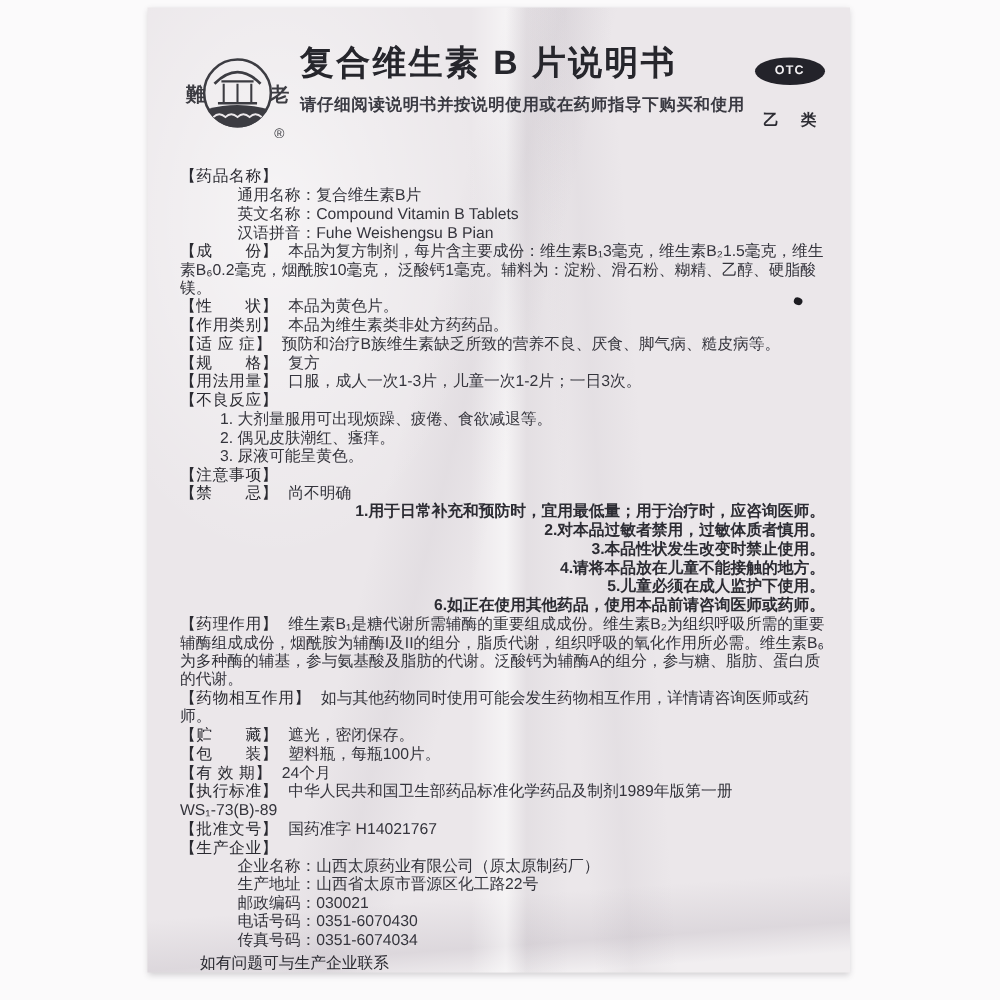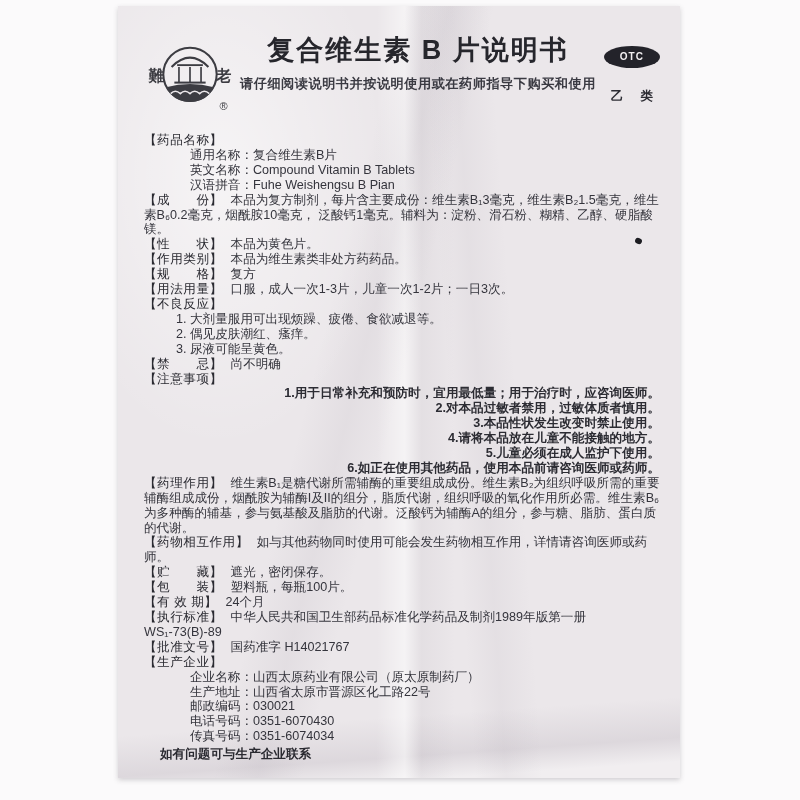--- a/index.html
+++ b/index.html
@@ -21,21 +21,21 @@
       radial-gradient(ellipse 260px 420px at 18% 22%, rgba(255,255,255,0.55), rgba(255,255,255,0) 65%),
       linear-gradient(104deg, rgba(255,255,255,0) 38%, rgba(116,104,122,0.07) 44%, rgba(255,255,255,0) 50%),
       linear-gradient(86deg, rgba(255,255,255,0) 58%, rgba(116,104,122,0.06) 63%, rgba(255,255,255,0) 69%),
       linear-gradient(to right, rgba(255,255,255,0) 46%, rgba(255,255,255,0.5) 51%, rgba(90,80,95,0.05) 54%, rgba(255,255,255,0) 60%),
       linear-gradient(176deg, rgba(255,255,255,0) 90%, rgba(116,104,122,0.12) 95%, rgba(255,255,255,0.3) 98%),
       #ebe7ea;
     box-shadow: 0 2px 5px rgba(60,55,65,0.22);
   }
   .masthead { display: flex; align-items: flex-start; }
   .logo-wrap { width: 96px; flex: 0 0 auto; padding-top: 8px; }
-  .title-col { flex: 1 1 auto; text-align: center; }
+  .title-col { flex: 1 1 auto; text-align: left; }
   .doc-title {
     font-size: 27px; font-weight: bold; letter-spacing: 2px;
     color: #26262c; white-space: nowrap;
   }
   .doc-subtitle {
     margin-top: 7px; font-size: 13.2px; font-weight: bold;
     letter-spacing: 0.5px; color: #3a3a42; white-space: nowrap;
   }
   .otc-col { width: 72px; flex: 0 0 auto; text-align: center; padding-top: 14px; }
   .otc-badge {
@@ -46,21 +46,21 @@
   .otc-class {
     margin-top: 20px; font-size: 12.5px; font-weight: bold;
     letter-spacing: 7px; padding-left: 7px; color: #2c2c33;
   }
   .doc-body { margin-top: 13px; font-size: 12.6px; line-height: 14.9px; }
   .line { min-height: 14.9px; }
   .line .lbl { font-weight: normal; color: #2a2a31; margin-right: 8px; letter-spacing: 0.5px; }
   .line.ind-sm { padding-left: 32px; }
   .line.ind-lg { padding-left: 46px; }
   .line.bold { font-weight: bold; color: #2c2c33; text-align: right; }
-  .line.note { font-weight: bold; color: #2a2a31; padding-left: 16px; margin-top: 3px; }
+  .line.note { font-weight: normal; color: #2a2a31; padding-left: 16px; margin-top: 3px; }
   .ink-speck {
     position: absolute; right: 38px; top: 232px;
     width: 7px; height: 6px; border-radius: 50%;
     background: #1d1d22; transform: rotate(20deg);
   }
   .logo-svg text { font-family: "Liberation Sans", "DejaVu Sans", sans-serif; }
 </style>
 </head>
 <body>
 
@@ -93,28 +93,29 @@
     </div>
 
     <div class="doc-body" id="doc-body">
         <div class="line label"><span class="lbl">【药品名称】</span></div>
         <div class="line ind-lg"><span>通用名称：复合维生素B片</span></div>
         <div class="line ind-lg"><span>英文名称：Compound  Vitamin  B  Tablets</span></div>
         <div class="line ind-lg"><span>汉语拼音：Fuhe  Weishengsu  B  Pian</span></div>
         <div class="line para"><span class="lbl">【成　　份】</span><span>本品为复方制剂，每片含主要成份：维生素B₁3毫克，维生素B₂1.5毫克，维生素B₆0.2毫克，烟酰胺10毫克， 泛酸钙1毫克。辅料为：淀粉、滑石粉、糊精、乙醇、硬脂酸镁。</span></div>
         <div class="line para"><span class="lbl">【性　　状】</span><span>本品为黄色片。</span></div>
         <div class="line para"><span class="lbl">【作用类别】</span><span>本品为维生素类非处方药药品。</span></div>
+        <div class="line para"><span class="lbl">【适 应 症】</span><span>预防和治疗B族维生素缺乏所致的营养不良、厌食、脚气病、糙皮病等。</span></div>
         <div class="line para"><span class="lbl">【规　　格】</span><span>复方</span></div>
         <div class="line para"><span class="lbl">【用法用量】</span><span>口服，成人一次1-3片，儿童一次1-2片；一日3次。</span></div>
         <div class="line label"><span class="lbl">【不良反应】</span></div>
         <div class="line ind-sm"><span>1.  大剂量服用可出现烦躁、疲倦、食欲减退等。</span></div>
         <div class="line ind-sm"><span>2.  偶见皮肤潮红、瘙痒。</span></div>
         <div class="line ind-sm"><span>3.  尿液可能呈黄色。</span></div>
+        <div class="line label"><span class="lbl">【注意事项】</span></div>
         <div class="line para"><span class="lbl">【禁　　忌】</span><span>尚不明确</span></div>
-        <div class="line label"><span class="lbl">【注意事项】</span></div>
         <div class="line ind-sm bold"><span>1.用于日常补充和预防时，宜用最低量；用于治疗时，应咨询医师。</span></div>
         <div class="line ind-sm bold"><span>2.对本品过敏者禁用，过敏体质者慎用。</span></div>
         <div class="line ind-sm bold"><span>3.本品性状发生改变时禁止使用。</span></div>
         <div class="line ind-sm bold"><span>4.请将本品放在儿童不能接触的地方。</span></div>
         <div class="line ind-sm bold"><span>5.儿童必须在成人监护下使用。</span></div>
         <div class="line ind-sm bold"><span>6.如正在使用其他药品，使用本品前请咨询医师或药师。</span></div>
         <div class="line para"><span class="lbl">【药理作用】</span><span>维生素B₁是糖代谢所需辅酶的重要组成成份。维生素B₂为组织呼吸所需的重要辅酶组成成份，烟酰胺为辅酶I及II的组分，脂质代谢，组织呼吸的氧化作用所必需。维生素B₆为多种酶的辅基，参与氨基酸及脂肪的代谢。泛酸钙为辅酶A的组分，参与糖、脂肪、蛋白质的代谢。</span></div>
         <div class="line para"><span class="lbl">【药物相互作用】</span><span>如与其他药物同时使用可能会发生药物相互作用，详情请咨询医师或药师。</span></div>
         <div class="line para"><span class="lbl">【贮　　藏】</span><span>遮光，密闭保存。</span></div>
         <div class="line para"><span class="lbl">【包　　装】</span><span>塑料瓶，每瓶100片。</span></div>

